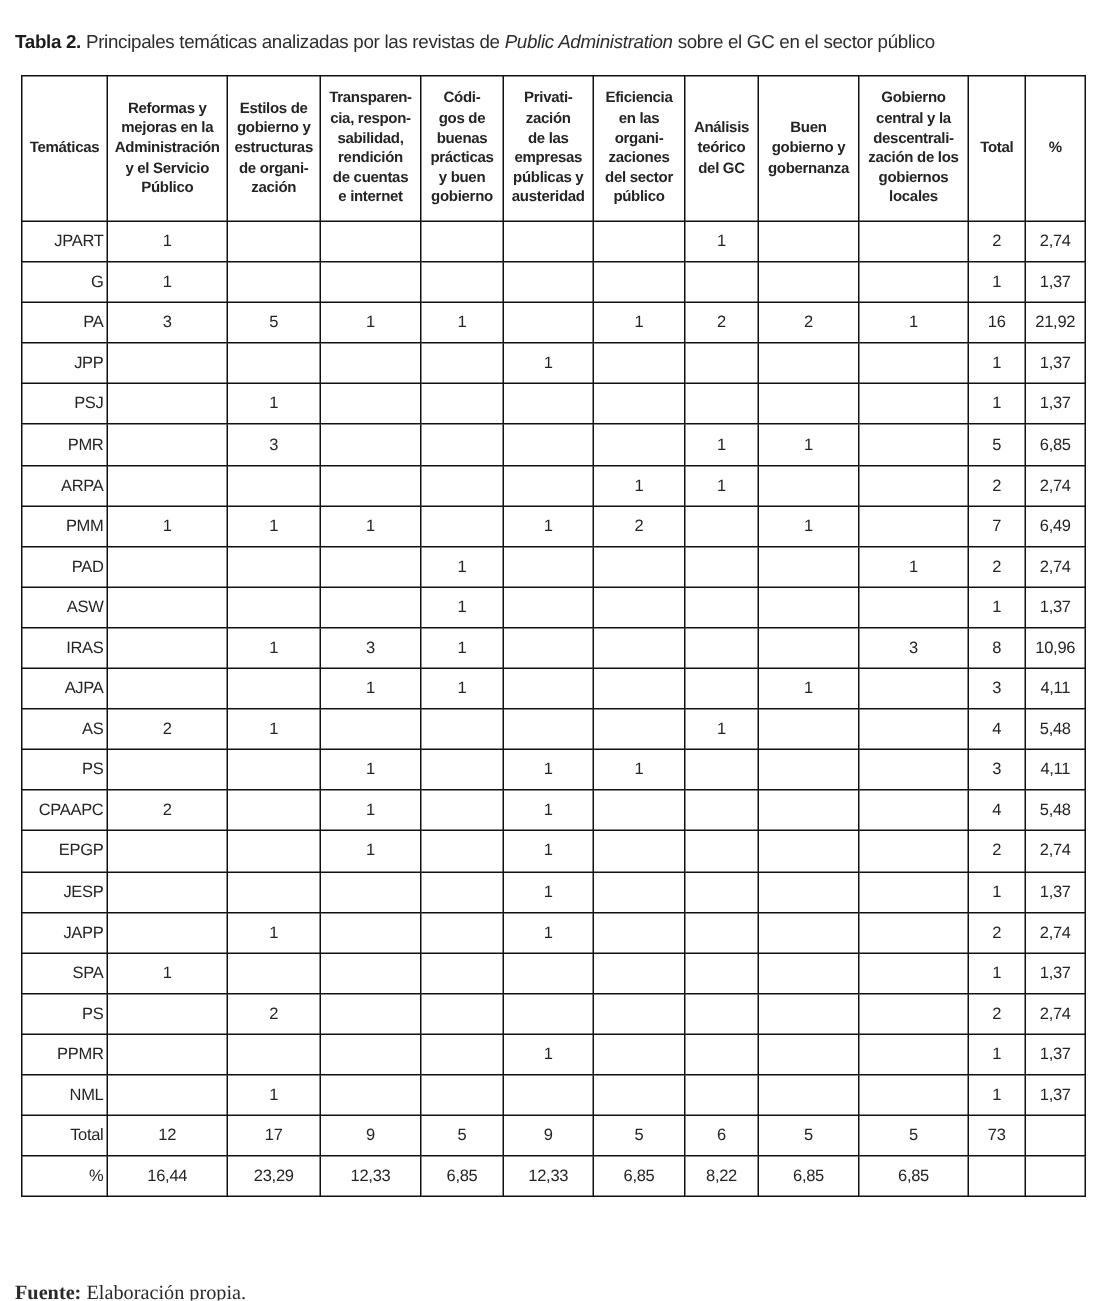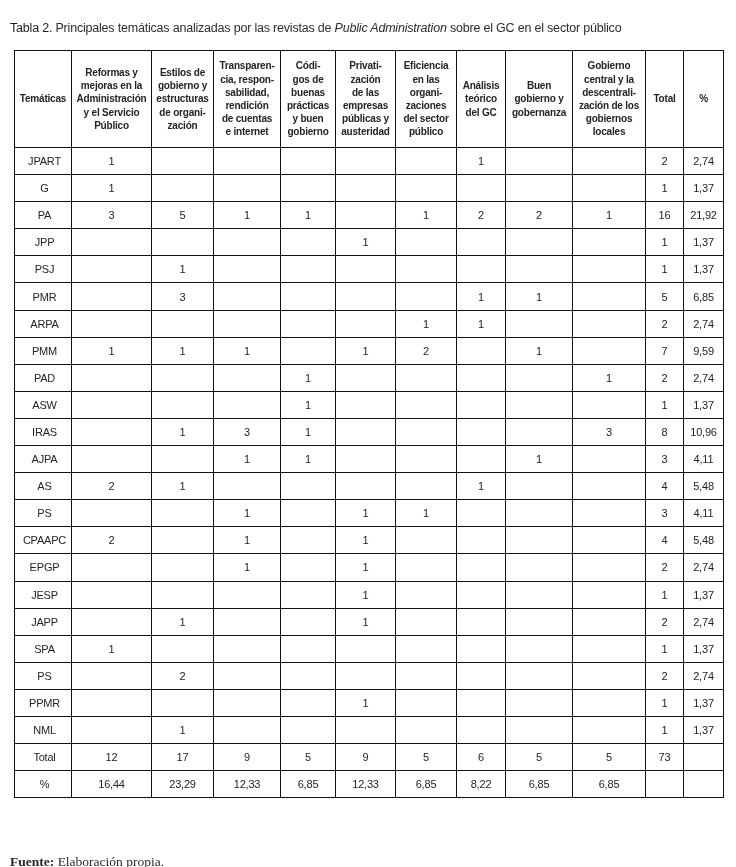--- a/index.html
+++ b/index.html
@@ -22,21 +22,21 @@
     position: absolute;
     left: 10px;
     top: 8px;
     width: 716px;
     font-size: 12.5px;
     line-height: 15px;
     color: #2d2d2d;
     letter-spacing: -0.2px;
     white-space: nowrap;
   }
-  .caption strong { font-weight: normal; color: #1d1d1d; }
+  .caption strong { font-weight: bold; color: #1d1d1d; }
   .caption em { font-style: italic; }
 
   table.data-table {
     position: absolute;
     left: 14px;
     top: 50px;
     border-collapse: collapse;
     table-layout: fixed;
     width: 709px;
     border: 1.5px solid #111;
@@ -54,21 +54,21 @@
     vertical-align: middle;
     white-space: pre-line;
     padding: 3px 1px;
     height: 90px;
     color: #242424;
   }
   tbody th.rowlabel {
     font-weight: normal;
     font-size: 11px;
     letter-spacing: -0.2px;
-    text-align: center;
+    text-align: right;
     vertical-align: middle;
     padding: 0 2px 0 5px;
     color: #242424;
   }
   tbody td {
     font-size: 11px;
     letter-spacing: -0.2px;
     text-align: center;
     vertical-align: middle;
     padding: 0;
@@ -264,21 +264,21 @@
           <td>1</td>
           <td>1</td>
           <td>1</td>
           <td></td>
           <td>1</td>
           <td>2</td>
           <td></td>
           <td>1</td>
           <td></td>
           <td>7</td>
-          <td>9,59</td>
+          <td>6,49</td>
         </tr>
         <tr>
           <th class="rowlabel">PAD</th>
           <td></td>
           <td></td>
           <td></td>
           <td>1</td>
           <td></td>
           <td></td>
           <td></td>

